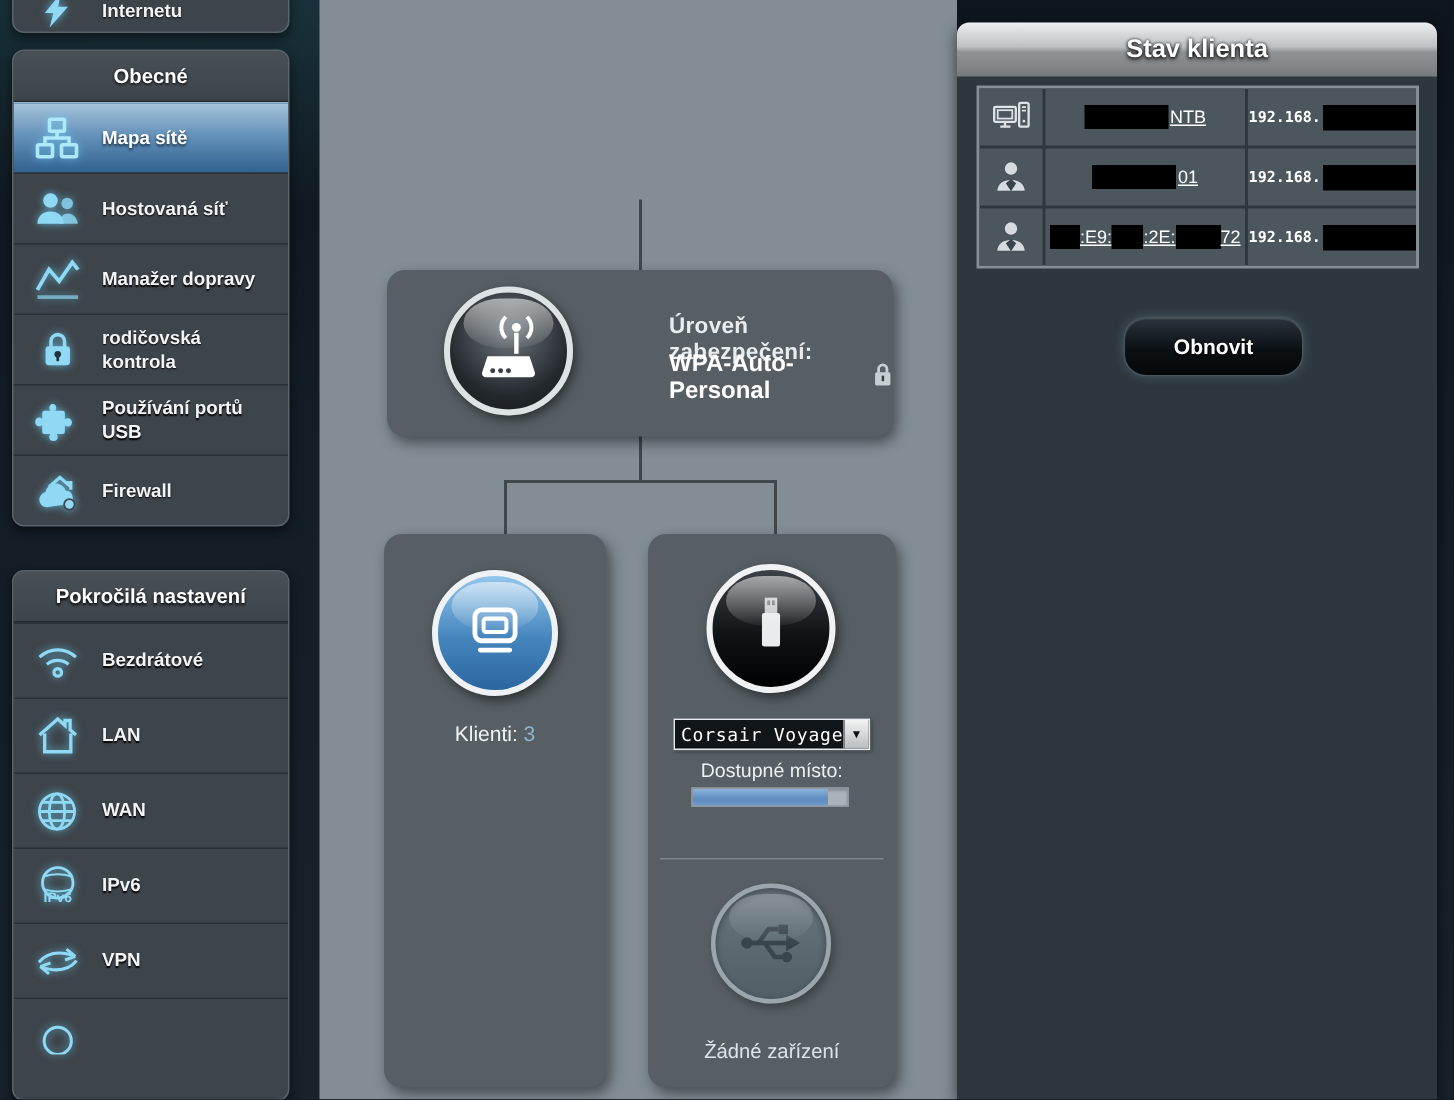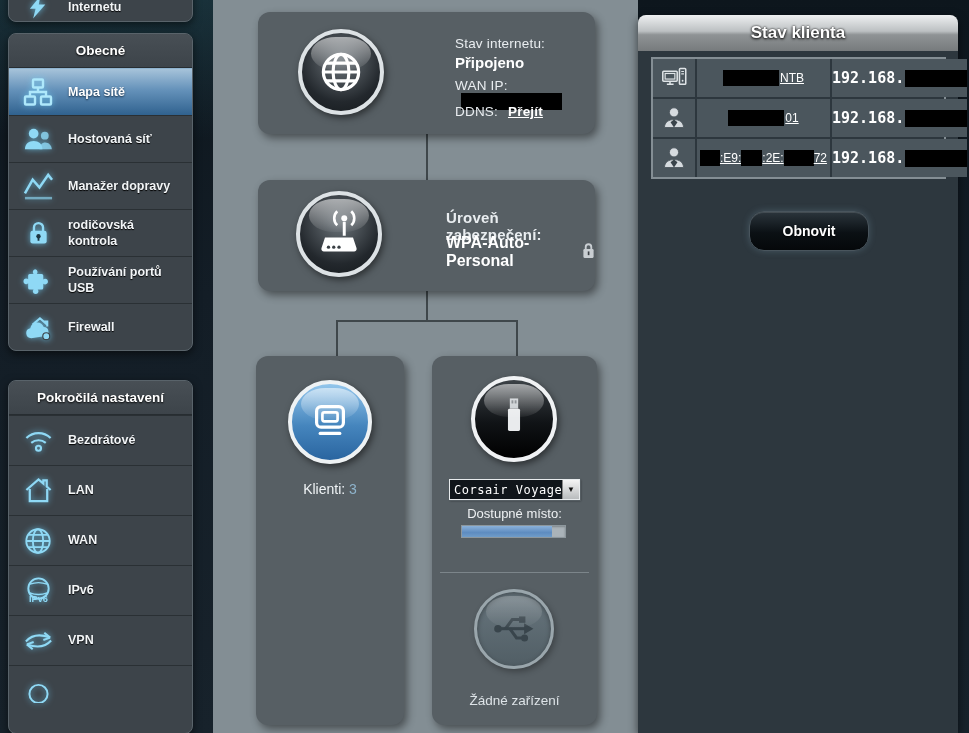--- a/index.html
+++ b/index.html
@@ -82,21 +82,21 @@
   .client-header { height:36px; border-radius:8px 8px 0 0; display:flex; align-items:center; justify-content:center;
     background:linear-gradient(180deg,#eef0f1 0%, #bcc0c2 45%, #8f9395 55%, #777b7d 100%);
     font-size:17px; font-weight:bold; color:#fff; text-shadow:0 1px 3px rgba(0,0,0,.95), 0 0 2px rgba(0,0,0,.8); }
   .client-table { position:absolute; left:13px; top:42px; width:295px; border:2px solid #848e94; background:#2d373e; }
   .c-row { display:flex; height:38px; margin-bottom:2px; }
   .c-row:last-child { margin-bottom:0; }
   .c-cell { background:#4b565d; display:flex; align-items:center; justify-content:center; }
   .cell-icon { width:42px; flex:none; margin-right:2px; }
   .cell-name { width:133px; flex:none; margin-right:2px; font-size:12px; color:#fff; gap:0; }
   .cell-name a { color:#fff; text-decoration:underline; cursor:pointer; }
-  .cell-ip { flex:1; font-family:"DejaVu Sans Mono", monospace; font-size:15px; font-weight:bold; color:#fff; }
+  .cell-ip { flex:1; font-family:"DejaVu Sans Mono", monospace; font-size:10px; font-weight:bold; color:#fff; }
   .cell-ip .redact { height:17px; width:62px; margin-left:1px; }
 
   .refresh-btn { position:absolute; left:111px; top:196px; width:120px; height:40px; border-radius:15px;
     background:linear-gradient(180deg,#2b353c 0%, #0b1014 55%, #05080a 100%);
     border:1px solid #49555d; box-shadow:0 0 7px rgba(130,165,185,.3), inset 0 1px 0 rgba(255,255,255,.12);
     color:#fff; font-size:14px; font-weight:bold; display:flex; align-items:center; justify-content:center;
     cursor:pointer; text-shadow:0 1px 2px #000; }
 </style>
 </head>
 <body>
@@ -104,41 +104,20 @@
 <div id="app">
 
   <div class="content-panel"></div>
 
   <div class="connector" style="left:426px; top:133px; width:2px; height:49px;"></div>
   <div class="connector" style="left:426px; top:290px; width:2px; height:31px;"></div>
   <div class="connector" style="left:336px; top:320px; width:182px; height:2px;"></div>
   <div class="connector" style="left:336px; top:320px; width:2px; height:36px;"></div>
   <div class="connector" style="left:516px; top:320px; width:2px; height:36px;"></div>
 
-  <div class="node" style="left:258px; top:12px; width:337px; height:122px;">
-    <div class="big-circle c-silver" style="left:40px; top:17px;">
-      <span class="sb-icon" style="width:56px;height:56px;filter:none;">
-        <svg viewBox="0 0 56 56" width="52" height="52" fill="none" stroke="#fff" stroke-width="3.4">
-          <circle cx="28" cy="28" r="19"></circle>
-            <ellipse cx="28" cy="28" rx="8.5" ry="19"></ellipse>
-          <path d="M9 28h38 M11.5 18.5h33 M11.5 37.5h33"></path>
-        </svg>
-      </span>
-    </div>
-    <div class="node-text t-label" style="left:197px; top:24px;">Stav internetu:</div>
-    <div class="node-text t-strong" style="left:197px; top:42px;">Připojeno</div>
-    <div class="node-text t-label" style="left:197px; top:66px;">
-      <span>WAN IP:</span>
-      <span class="redact" style="width:101px; height:17px; margin-left:6px;"></span>
-    </div>
-    <div class="node-text t-label" style="left:197px; top:92px;">
-      <span>DDNS:</span>
-      <a class="link" style="margin-left:6px;">Přejít</a>
-    </div>
-  </div>
 
   <div class="node" style="left:258px; top:180px; width:337px; height:111px;">
     <div class="big-circle c-silver" style="left:38px; top:11px;">
       <span class="sb-icon" style="width:58px;height:58px;filter:none;">
         <svg viewBox="0 0 64 64" width="56" height="56">
           <circle cx="38" cy="14" r="3.4" fill="#fff"></circle>
           <path d="M30 22a11 11 0 0 1 0-16 M46 6a11 11 0 0 1 0 16" fill="none" stroke="#fff" stroke-width="3"></path>
           <path d="M38 18 v16" stroke="#fff" stroke-width="3.4"></path>
           <path d="M16 36 h32 l4 12 a3 3 0 0 1 -3 4 h-34 a3 3 0 0 1 -3 -4 z" fill="#fff"></path>
           <circle cx="20" cy="47" r="1.9" fill="#3a4045"></circle>

